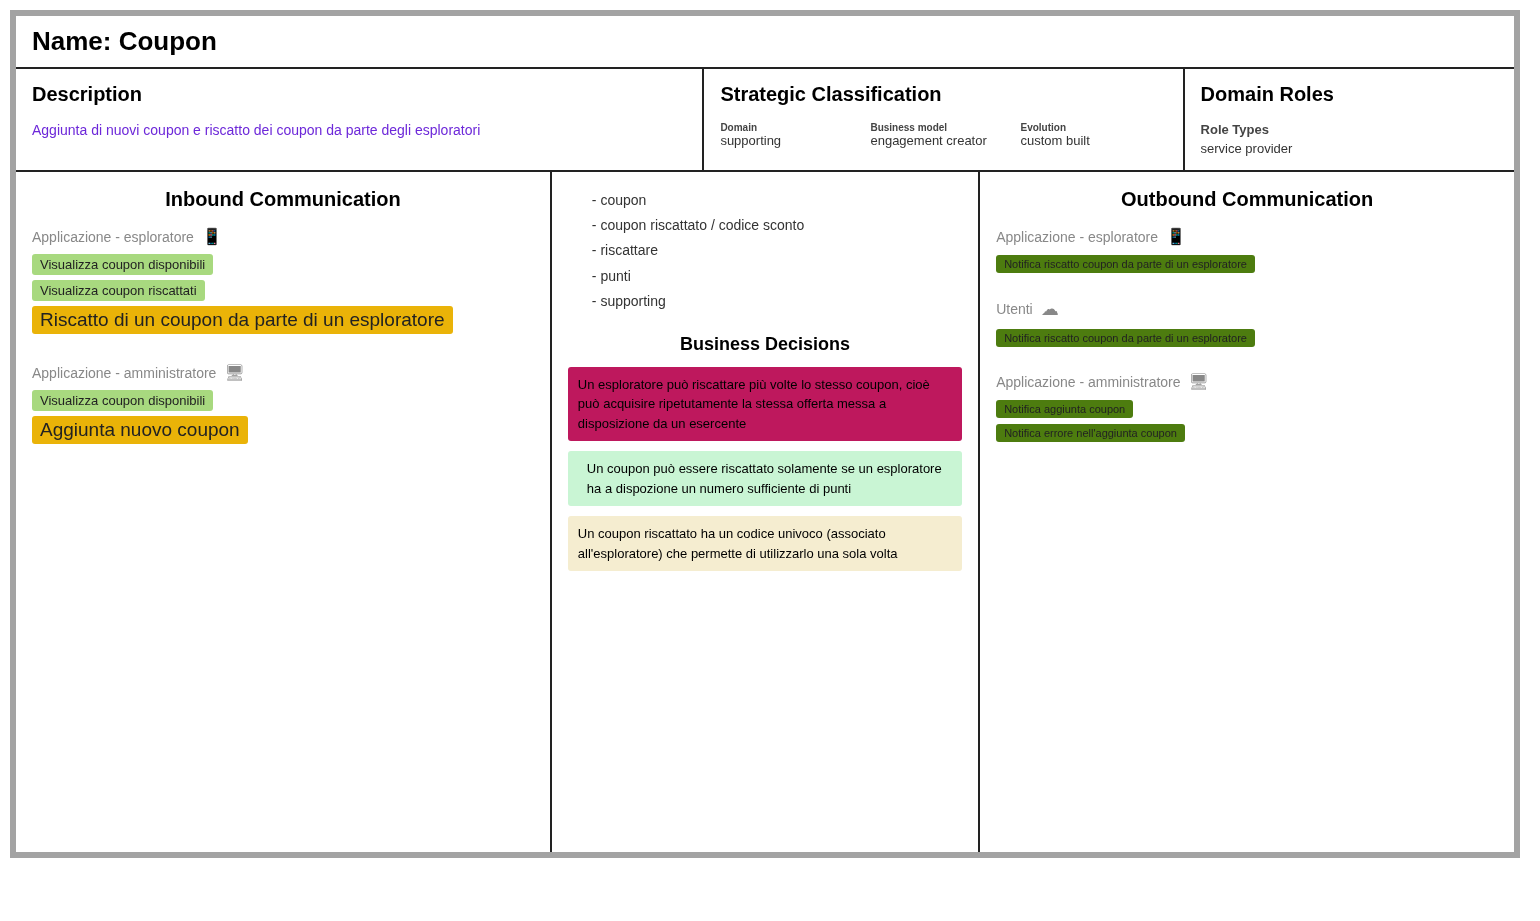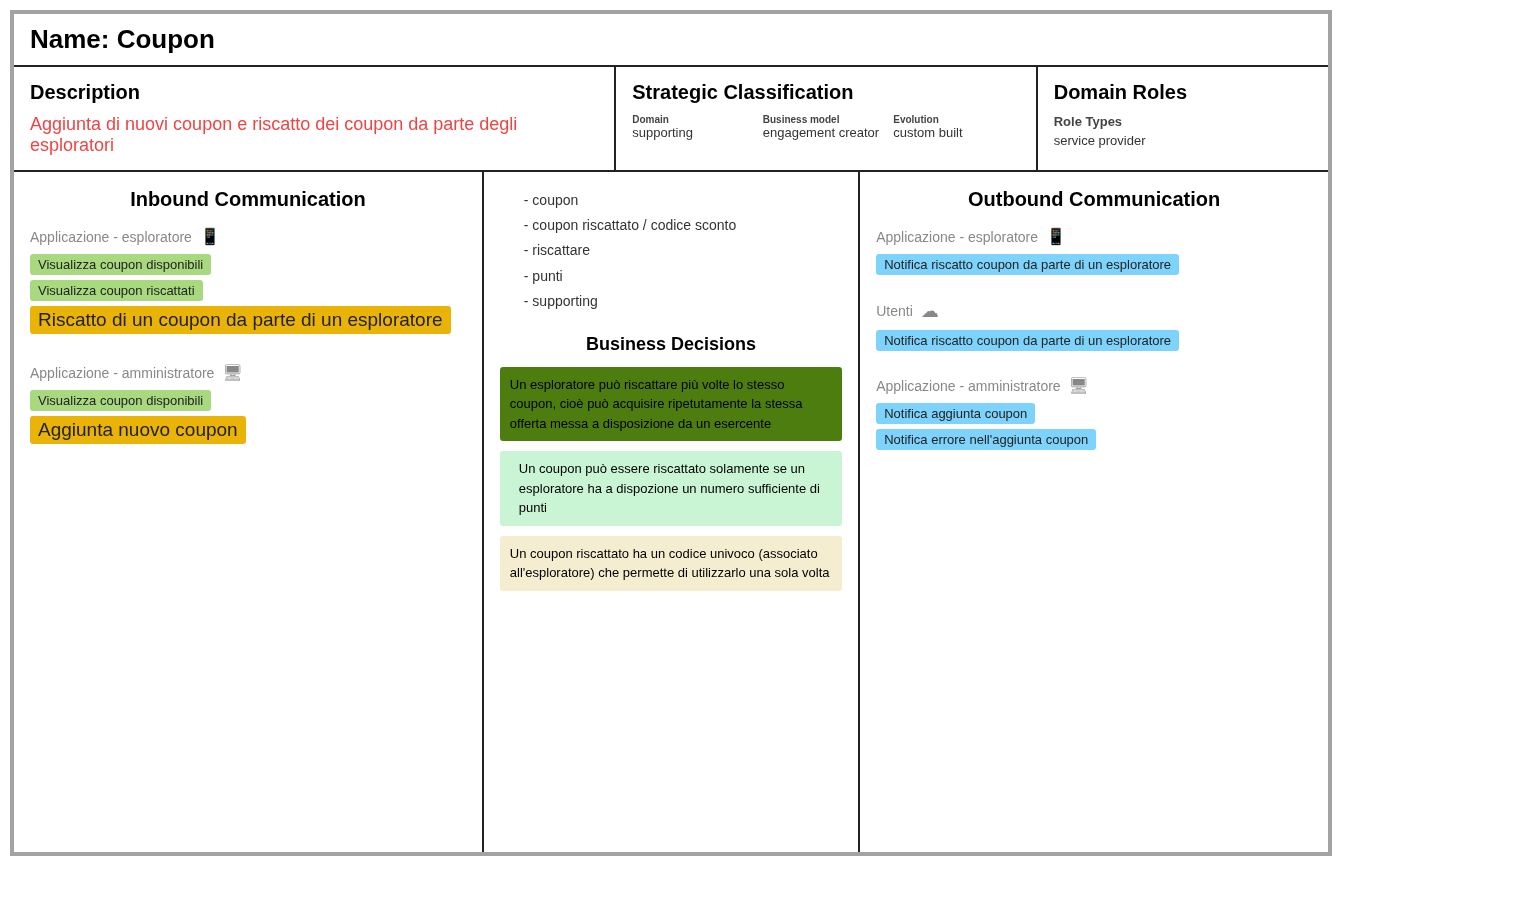--- a/index.html
+++ b/index.html
@@ -3,23 +3,23 @@
   <meta charset="utf-8">
   <style>
     * { box-sizing: border-box; margin: 0; padding: 0; }
     body {
       font-family: Arial, sans-serif;
       background: #fff;
       width: 1540px;
       min-height: 921px;
     }
     .outer {
-      border: 4px solid #a3a3a3;
+      border: 6px solid #a3a3a3;
       margin: 10px;
-      width: 1322px;
+      width: 1510px;
     }
     
     .header-row {
       border-bottom: 2px solid #222;
       padding: 10px 16px;
     }
     .header-title {
       font-size: 26px;
       font-weight: bold;
     }
@@ -38,25 +38,25 @@
       border-right: 2px solid #222;
       padding: 14px 16px;
     }
     .top-domain-roles {
       flex: 1;
       padding: 14px 16px;
     }
     .section-heading {
       font-size: 20px;
       font-weight: bold;
-      margin-bottom: 10px;
+      margin-bottom: 16px;
     }
     .section-subtext {
-      font-size: 18px;
-      color: #ef4444;
+      font-size: 14px;
+      color: #6d28d9;
     }
     .strategic-grid {
       display: grid;
       grid-template-columns: 1fr 1fr 1fr;
       gap: 4px;
       margin-top: 8px;
     }
     .strategic-label {
       font-size: 10px;
       font-weight: bold;
@@ -122,23 +122,23 @@
     .badge-blue {
       background: #eab308;
       color: #222;
       font-size: 19px;
       padding: 3px 8px;
       border-radius: 3px;
       margin-bottom: 5px;
       display: inline-block;
     }
     .badge-yellow {
-      background: #7dd3fc;
+      background: #4d7c0f;
       color: #222;
-      font-size: 13px;
+      font-size: 11px;
       padding: 3px 8px;
       border-radius: 3px;
       margin-bottom: 5px;
       display: inline-block;
     }
     .ubiq-text {
       font-size: 14px;
       color: #333;
       line-height: 1.8;
       margin-left: 24px;
@@ -150,21 +150,21 @@
       margin: 20px 0 12px;
     }
     .business-card {
       padding: 8px 10px;
       margin-bottom: 10px;
       border-radius: 3px;
       font-size: 13px;
       line-height: 1.5;
     }
     .business-card-purple {
-      background: #4d7c0f;
+      background: #be185d;
     }
     .business-card-green {
       background: #c9f5d4;
       padding-left: 19px;
     }
     .business-card-yellow {
       background: #f5edd0;
     }
     .inbound-subsection {
       margin-bottom: 24px;

